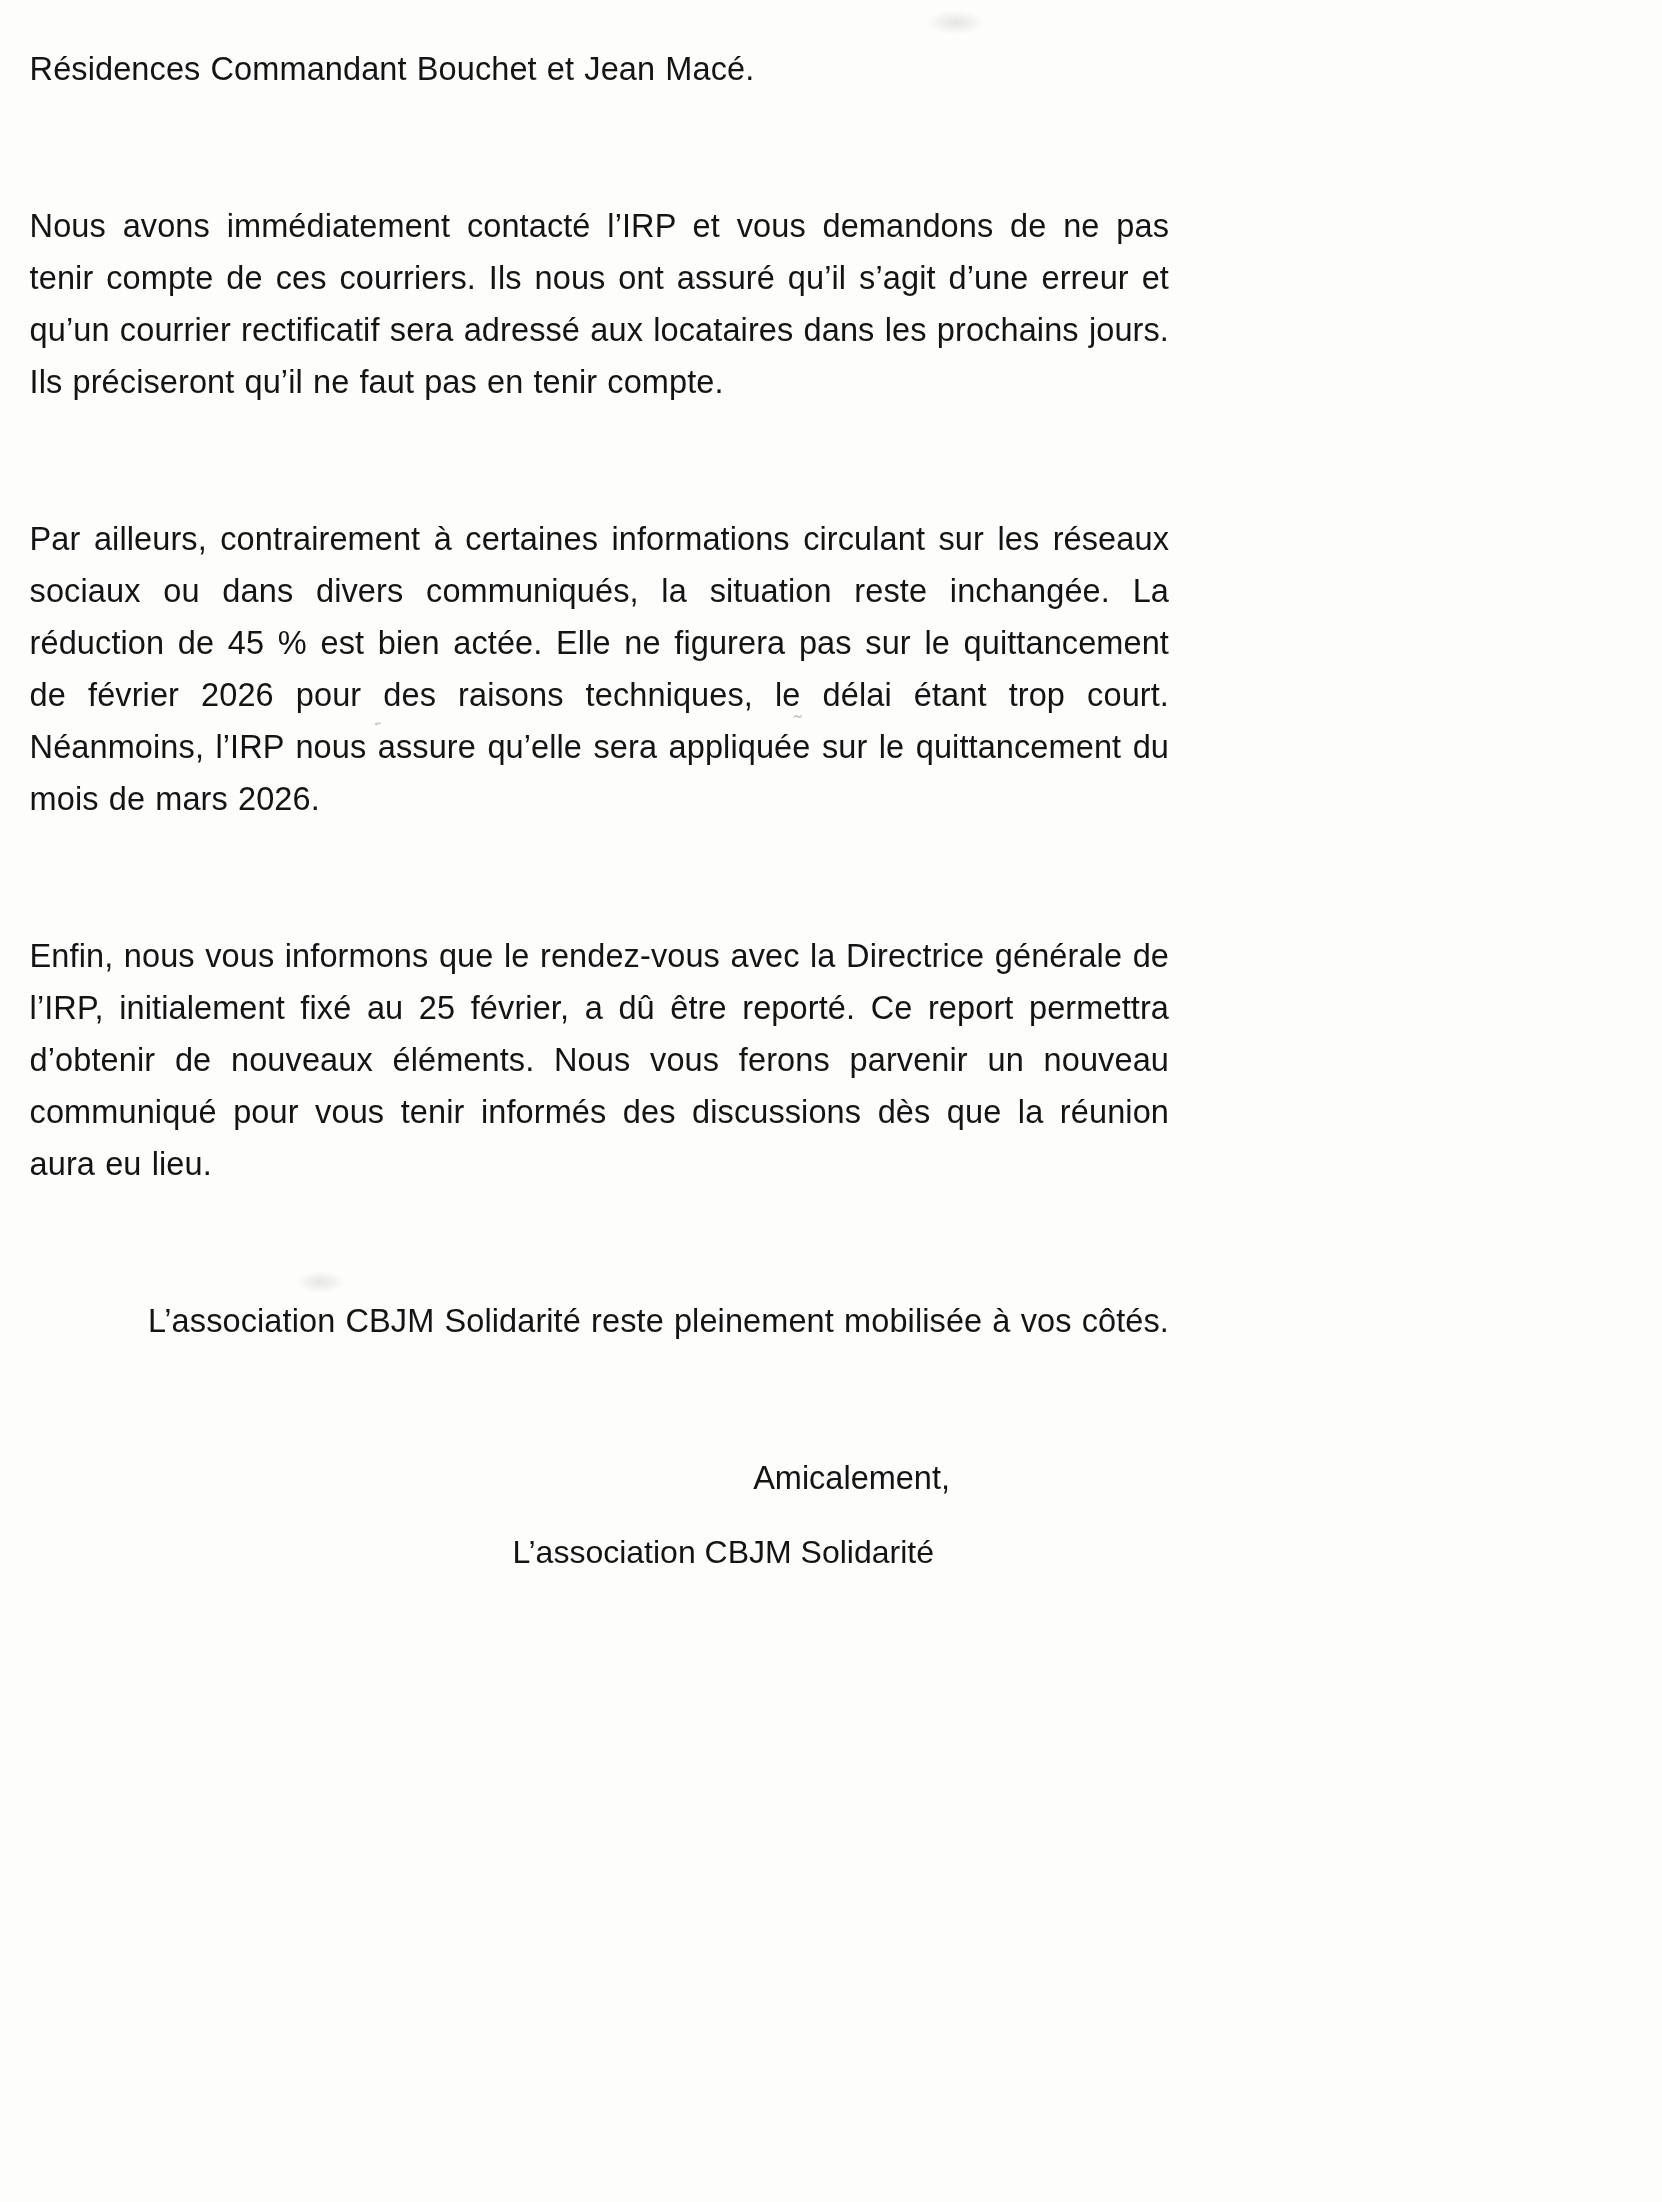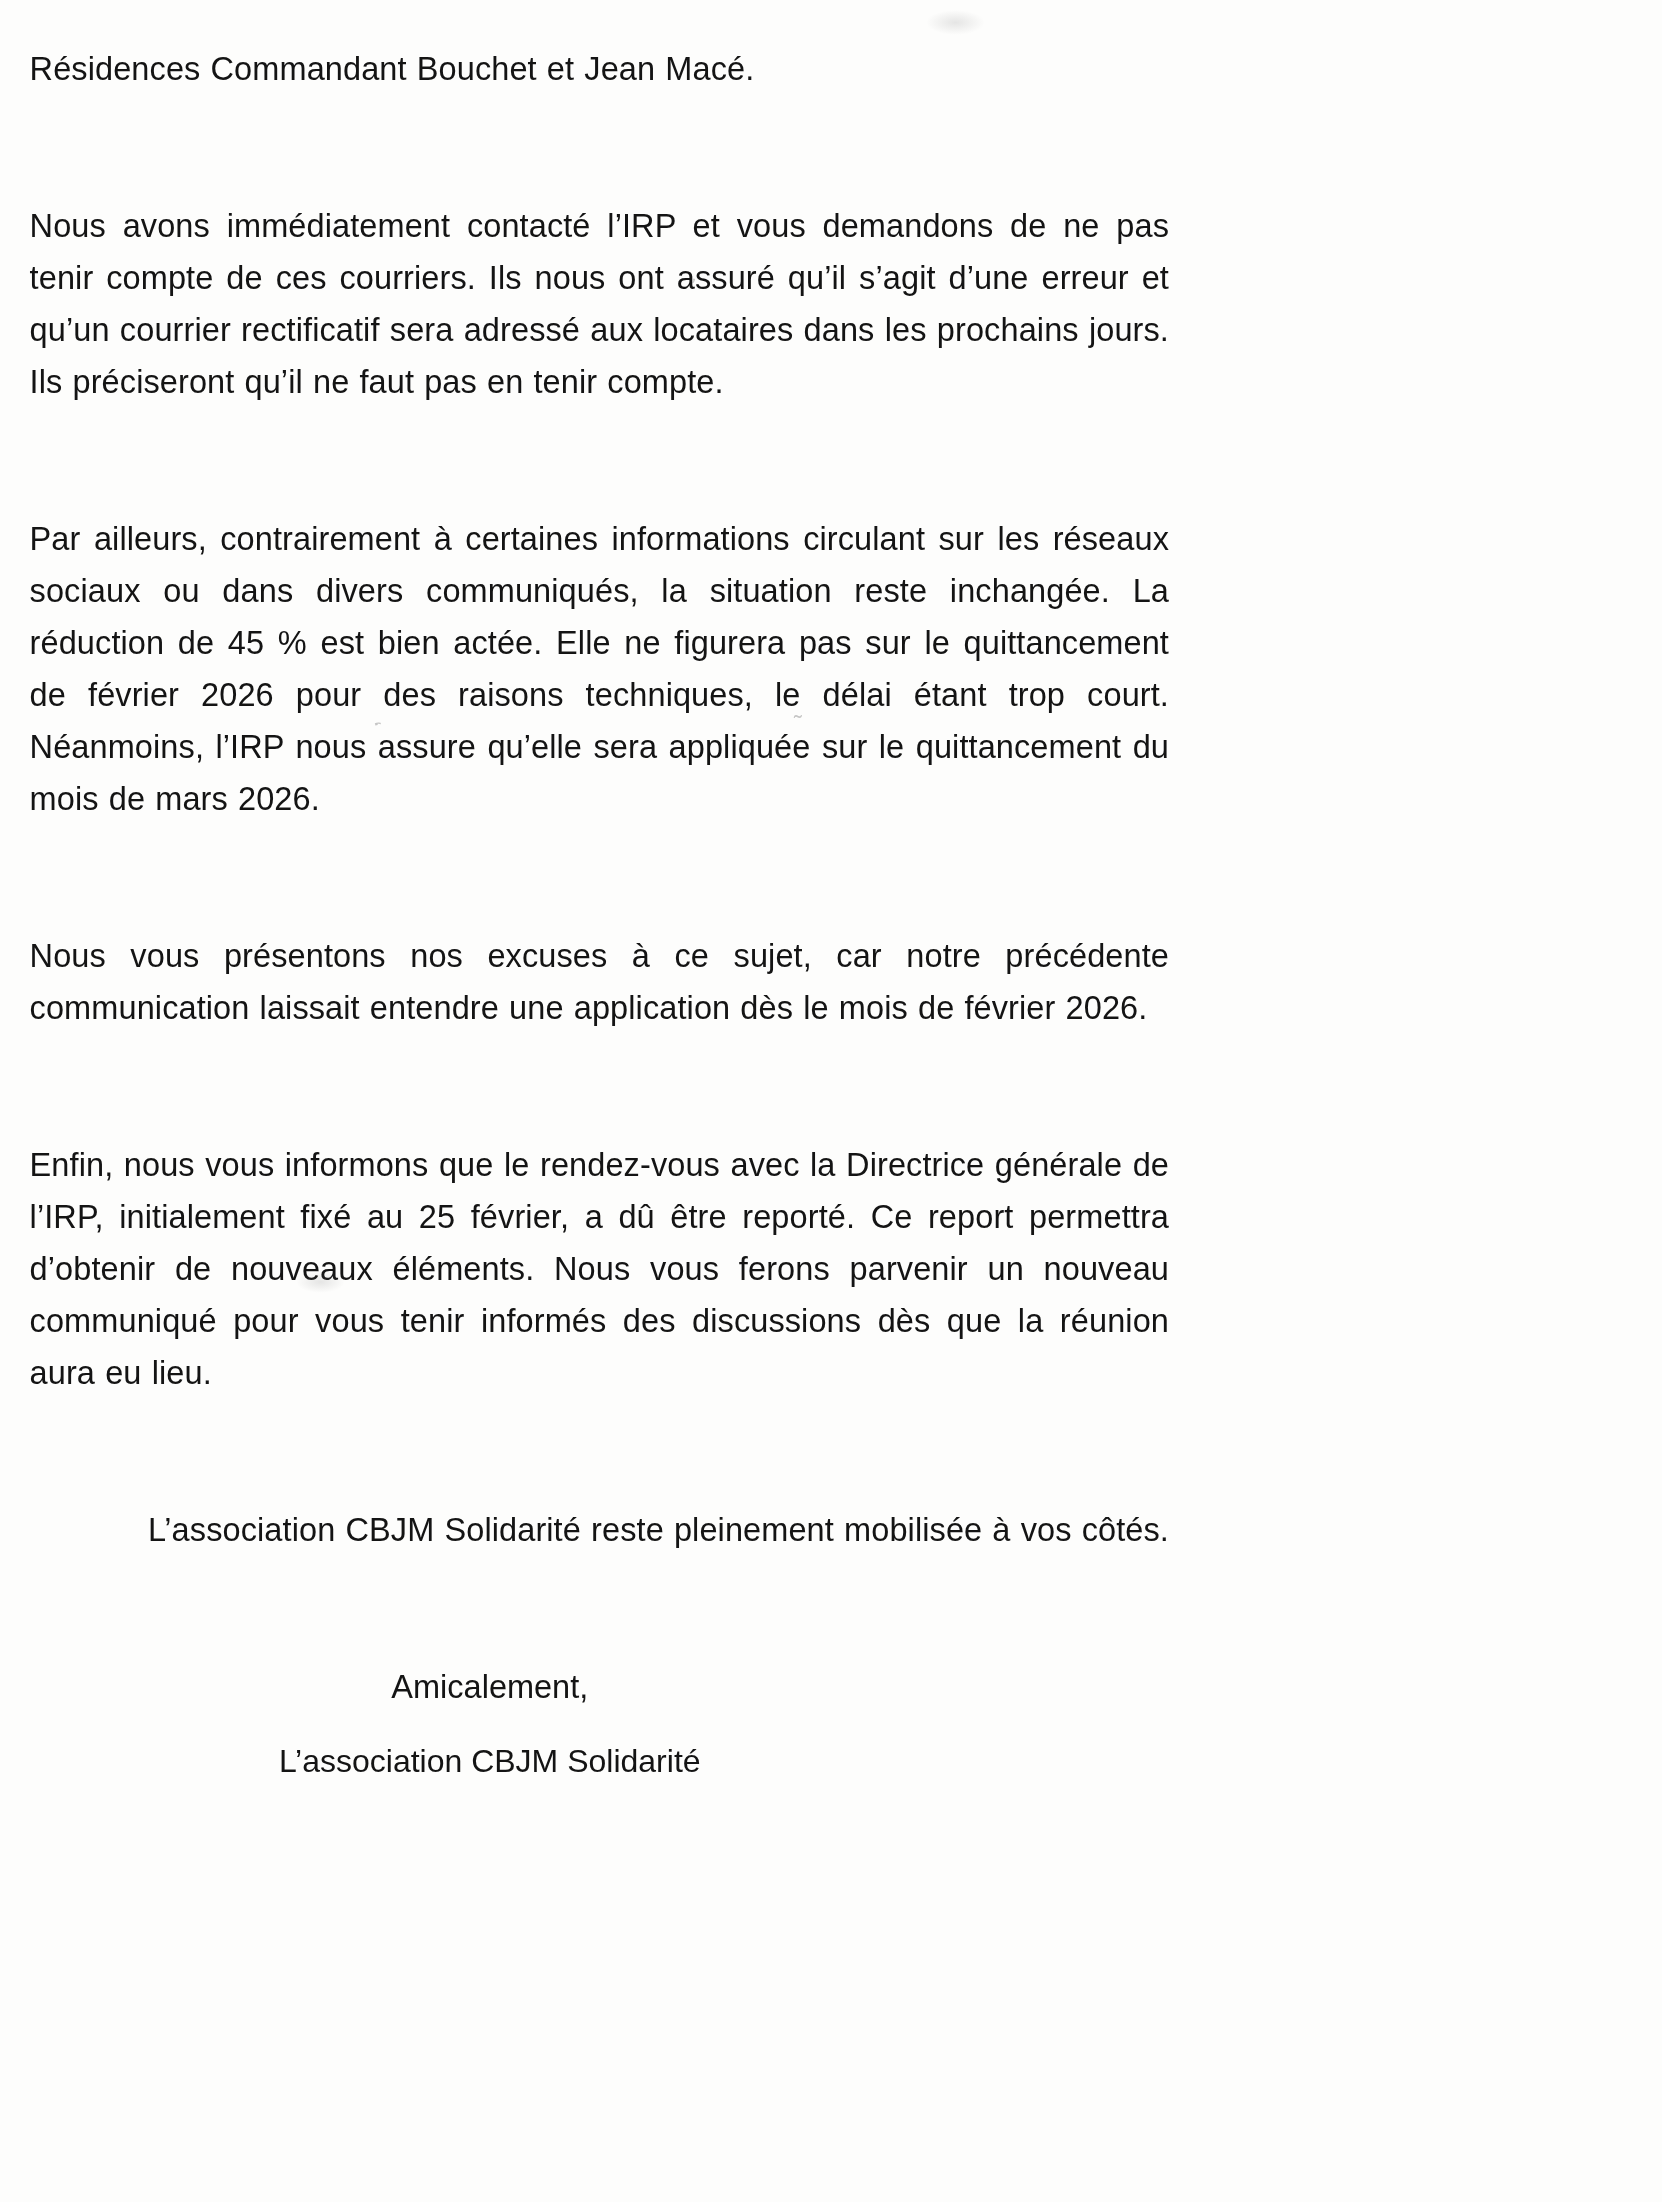--- a/index.html
+++ b/index.html
@@ -29,21 +29,21 @@
     letter-spacing: 0.1px;
     word-spacing: 1px;
   }
   .title {
     text-align: left;
   }
   .last-line {
     text-align: right;
   }
   .closing-block {
-    text-align: center;
+    text-align: right;
     padding-right: 219px;
   }
   .closing-block .salutation {
     font-size: 32.5px;
     line-height: 52px;
     margin: 0 0 21.7px 0;
   }
   .closing-block .signature {
     font-size: 32px;
     line-height: 52px;
@@ -69,21 +69,20 @@
 
 <div class="page">
 
   <p class="para title">Résidences Commandant Bouchet et Jean Macé.</p>
 
 
   <p class="para">Nous avons immédiatement contacté l’IRP et vous demandons de ne pas tenir compte de ces courriers. Ils nous ont assuré qu’il s’agit d’une erreur et qu’un courrier rectificatif sera adressé aux locataires dans les prochains jours. Ils préciseront qu’il ne faut pas en tenir compte.</p>
 
   <p class="para">Par ailleurs, contrairement à certaines informations circulant sur les réseaux sociaux ou dans divers communiqués, la situation reste inchangée. La réduction de 45 % est bien actée. Elle ne figurera pas sur le quittancement de février 2026 pour des raisons techniques, le délai étant trop court. Néanmoins, l’IRP nous assure qu’elle sera appliquée sur le quittancement du mois de mars 2026.</p>
 
-  <p class="para">Nous vous présentons nos excuses à ce sujet, car notre précédente communication laissait entendre une application dès le mois de février 2026.</p>
 
 
   <p class="para">Enfin, nous vous informons que le rendez-vous avec la Directrice générale de l’IRP, initialement fixé au 25 février, a dû être reporté. Ce report permettra d’obtenir de nouveaux éléments. Nous vous ferons parvenir un nouveau communiqué pour vous tenir informés des discussions dès que la réunion aura eu lieu.</p>
 
   <p class="para last-line">L’association CBJM Solidarité reste pleinement mobilisée à vos côtés.</p>
 
   <div class="closing-block">
     <p class="salutation">Amicalement,</p>
     <p class="signature">L’association CBJM Solidarité</p>
   </div>

